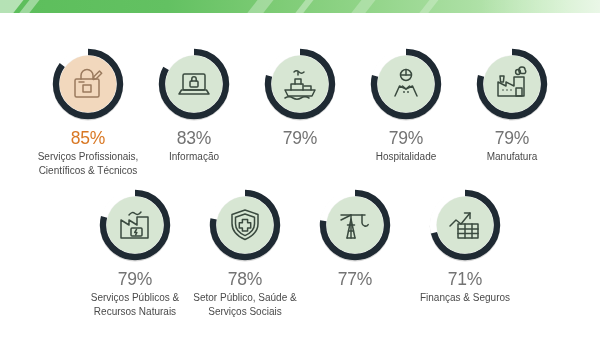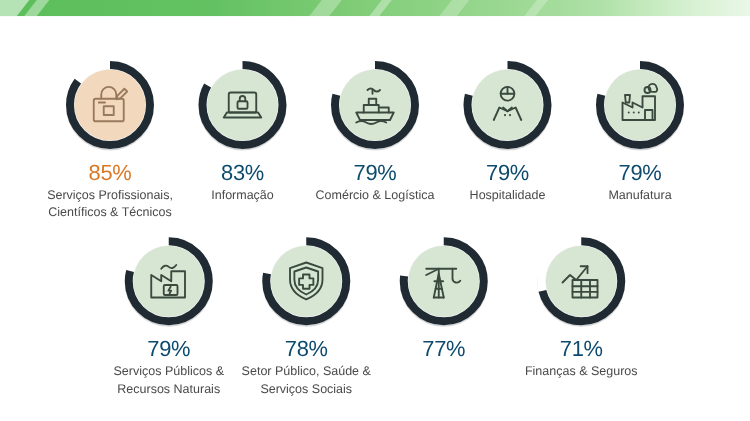--- a/index.html
+++ b/index.html
@@ -93,21 +93,21 @@
     align-items: center;
     justify-content: center;
   }
   .icon-holder svg { display: block; }
 
   
   .pct {
     margin-top: 6px;
     font-size: 17.5px;
     font-weight: 400;
-    color: #0c4a6e;
+    color: #737373;
     line-height: 1.05;
     letter-spacing: -0.2px;
   }
   .pct.accent { color: #d97824; }
   .cap {
     margin-top: 3px;
     font-size: 10px;
     color: #4a4a4a;
     line-height: 1.32;
     text-align: center;
@@ -208,21 +208,20 @@
               <path d="M10 25 v-6 h12 v6" fill="none" stroke="#3a4a3f" stroke-width="1.5" stroke-linecap="round" stroke-linejoin="round"></path>
               <path d="M14 19 v-5 h6 v5" fill="none" stroke="#3a4a3f" stroke-width="1.5" stroke-linecap="round" stroke-linejoin="round"></path>
               <path d="M23 21 h7 v4" fill="none" stroke="#3a4a3f" stroke-width="1.5" stroke-linecap="round" stroke-linejoin="round"></path>
               <path d="M17 10 v-3" fill="none" stroke="#3a4a3f" stroke-width="1.5" stroke-linecap="round" stroke-linejoin="round"></path>
               <path d="M13 7 q2.5 -2.5 5 0 t5 0" fill="none" stroke="#3a4a3f" stroke-width="1.5" stroke-linecap="round" stroke-linejoin="round"></path>
               <path d="M4 33 q4 -2.5 8 0 t8 0 t8 0" fill="none" stroke="#3a4a3f" stroke-width="1.5" stroke-linecap="round" stroke-linejoin="round"></path>
             </svg>
           </div>
         </div>
         <div class="pct">79%</div>
-        <div class="cap">Comércio &amp; Logística</div>
       </div>
       <div class="item">
         <div class="donut-wrap">
           <svg class="donut-svg" viewBox="0 0 78 78">
             <defs>
               <linearGradient id="sh78763" x1="0" y1="0" x2="0.35" y2="1">
                 <stop offset="0%" stop-color="#ffffff" stop-opacity="0.55"></stop>
                 <stop offset="100%" stop-color="#000000" stop-opacity="0.12"></stop>
               </linearGradient>
             </defs>

